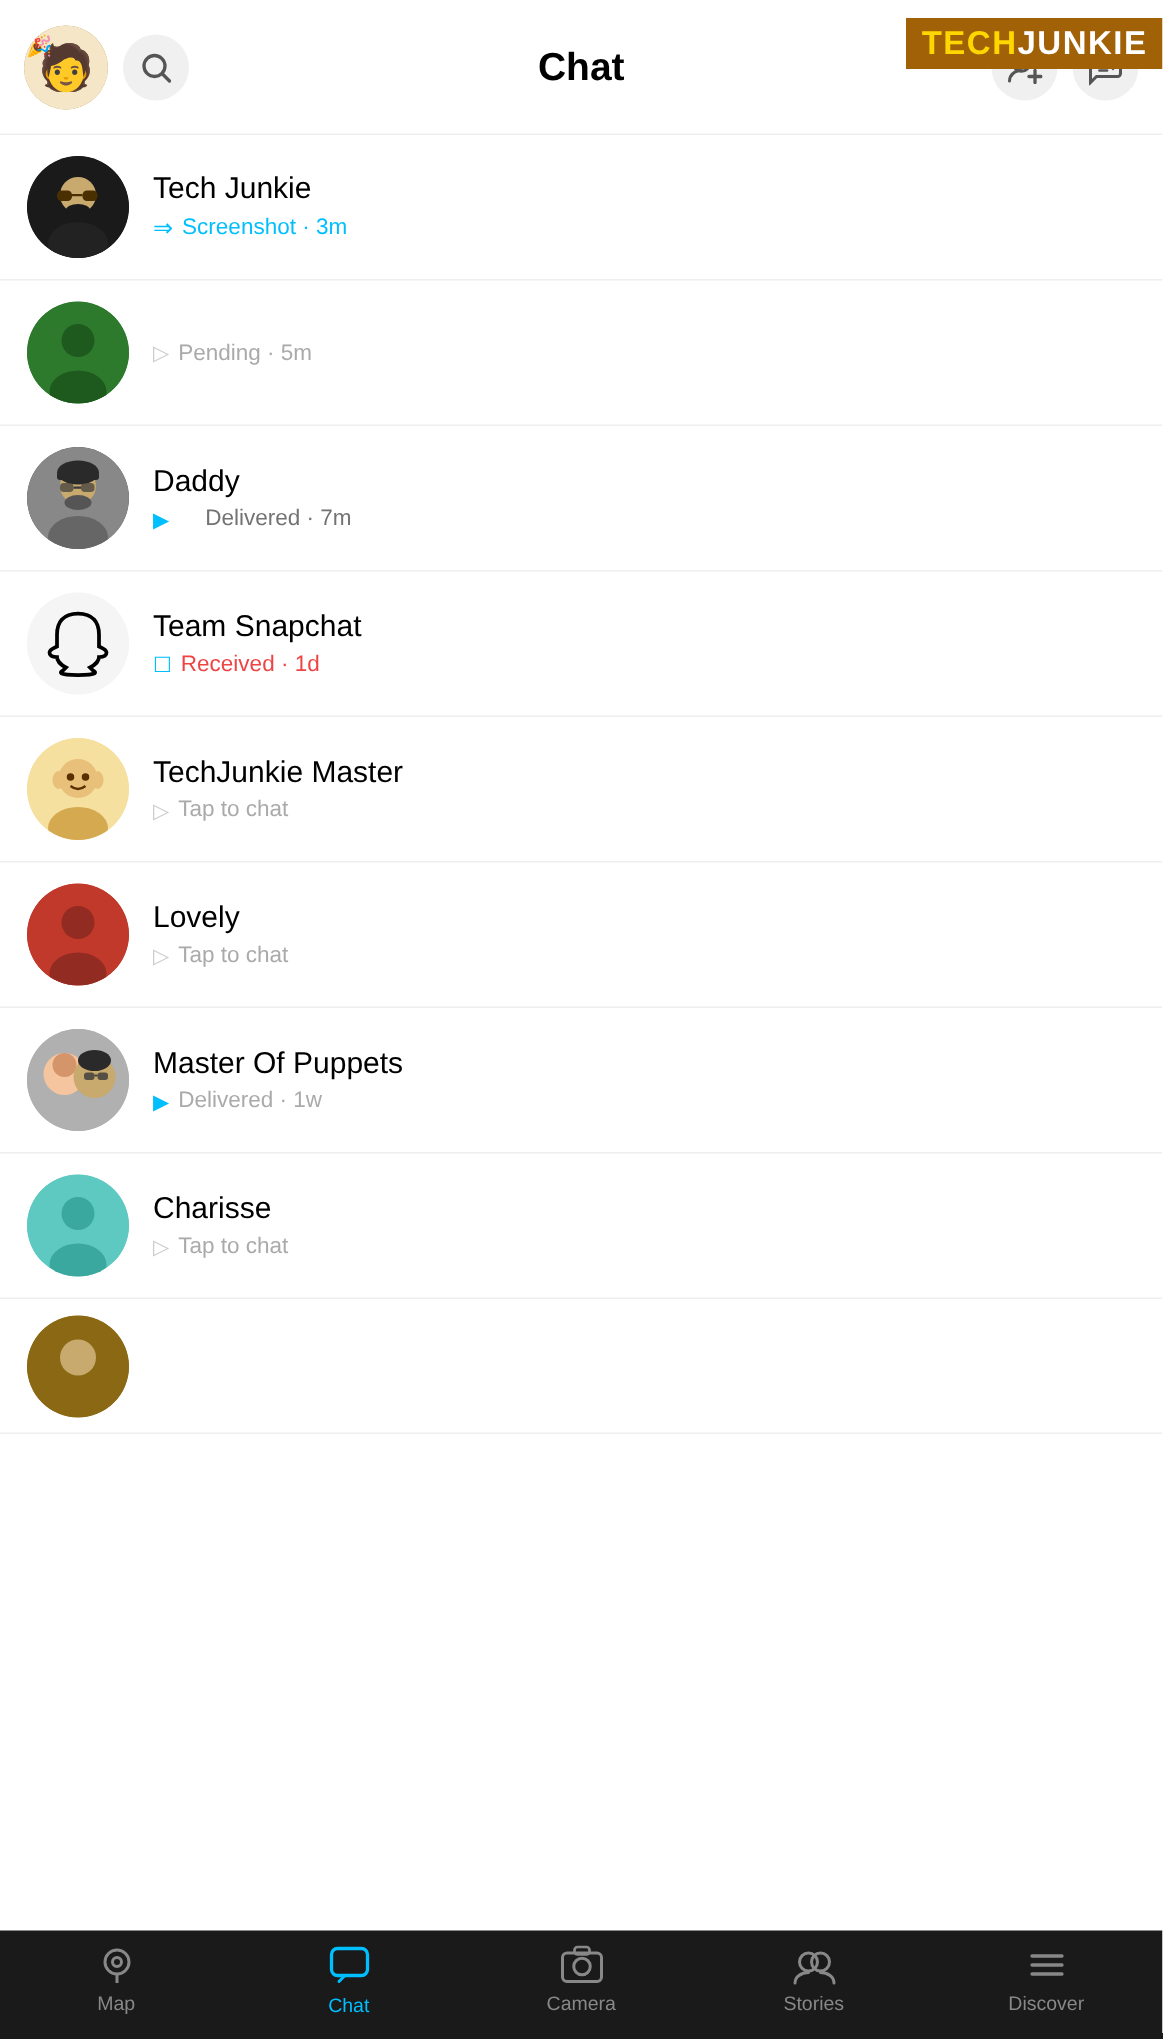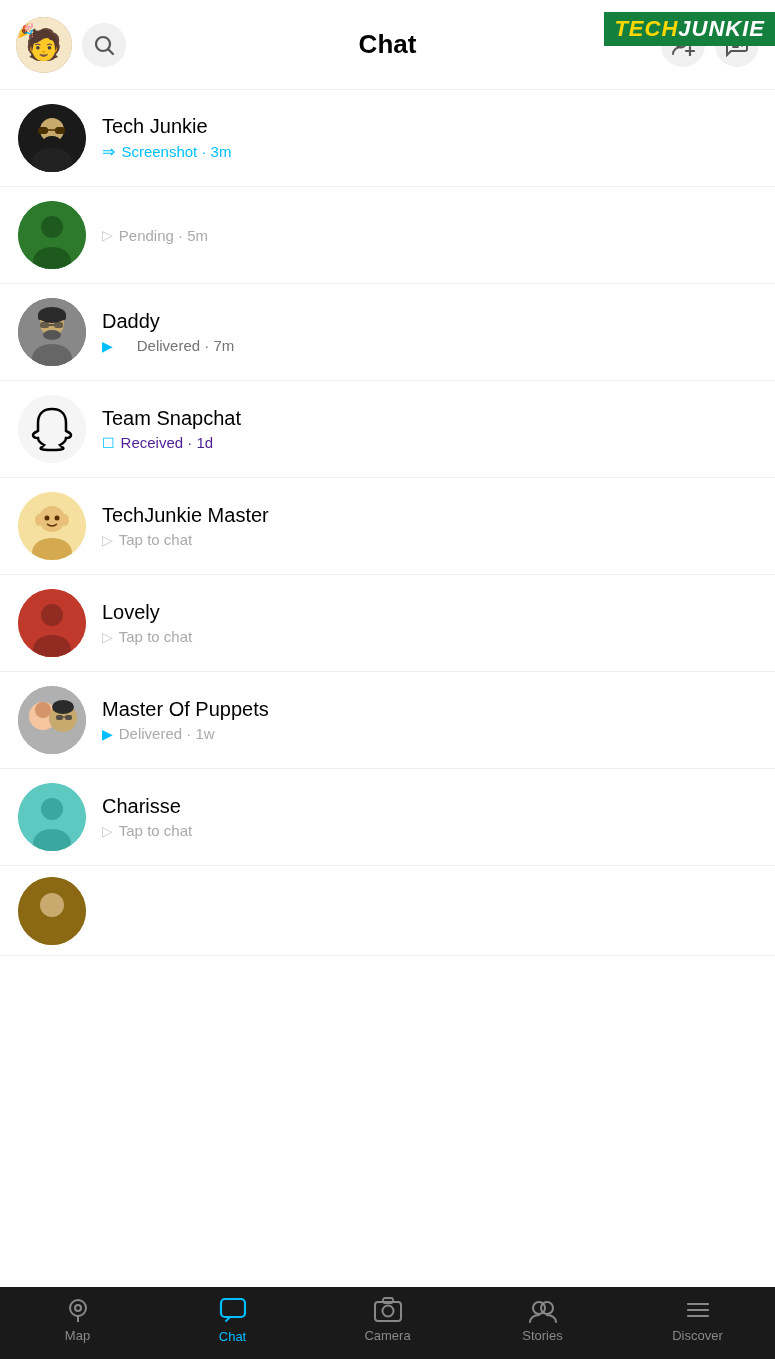--- a/index.html
+++ b/index.html
@@ -10,24 +10,23 @@
       background: #fff;
       overflow: hidden;
       position: relative;
     }
 
     
     .watermark {
       position: absolute;
       top: 12px;
       right: 0;
-      background: #15803d;
+      background: #a16207;
       padding: 4px 10px;
       z-index: 100;
-      font-style: italic;
     }
     .watermark-tech { color: #FFD700; font-weight: 900; font-size: 22px; letter-spacing: 1px; }
     .watermark-junkie { color: #fff; font-weight: 900; font-size: 22px; letter-spacing: 1px; }
 
     
     .header {
       display: flex;
       align-items: center;
       justify-content: space-between;
       padding: 12px 16px;
@@ -251,21 +250,21 @@
           C51 43 53 42 53 40
           C53 38 50 37 48 36
           L48 28
           C48 20 44 14 34 14Z" fill="none" stroke="#000" stroke-width="2.5"></path>
       </svg>
     </div>
     <div class="chat-info">
       <div class="chat-name">Team Snapchat</div>
       <div class="chat-status">
         <span style="color:#00BFFF; font-size:14px;">☐</span>
-        <span style="color:#4c1d95;">Received · 1d</span>
+        <span style="color:#ef4444;">Received · 1d</span>
       </div>
     </div>
   </div>
 
   <div class="chat-item">
     <div class="chat-avatar" style="background:#f5e0a0; border-radius:50%; margin-right:16px;">
       <svg viewBox="0 0 68 68" width="68" height="68">
         <circle cx="34" cy="34" r="34" fill="#f5e0a0"></circle>
         <circle cx="34" cy="27" r="13" fill="#e8c07a"></circle>
         <ellipse cx="34" cy="60" rx="20" ry="14" fill="#d4a950"></ellipse>

